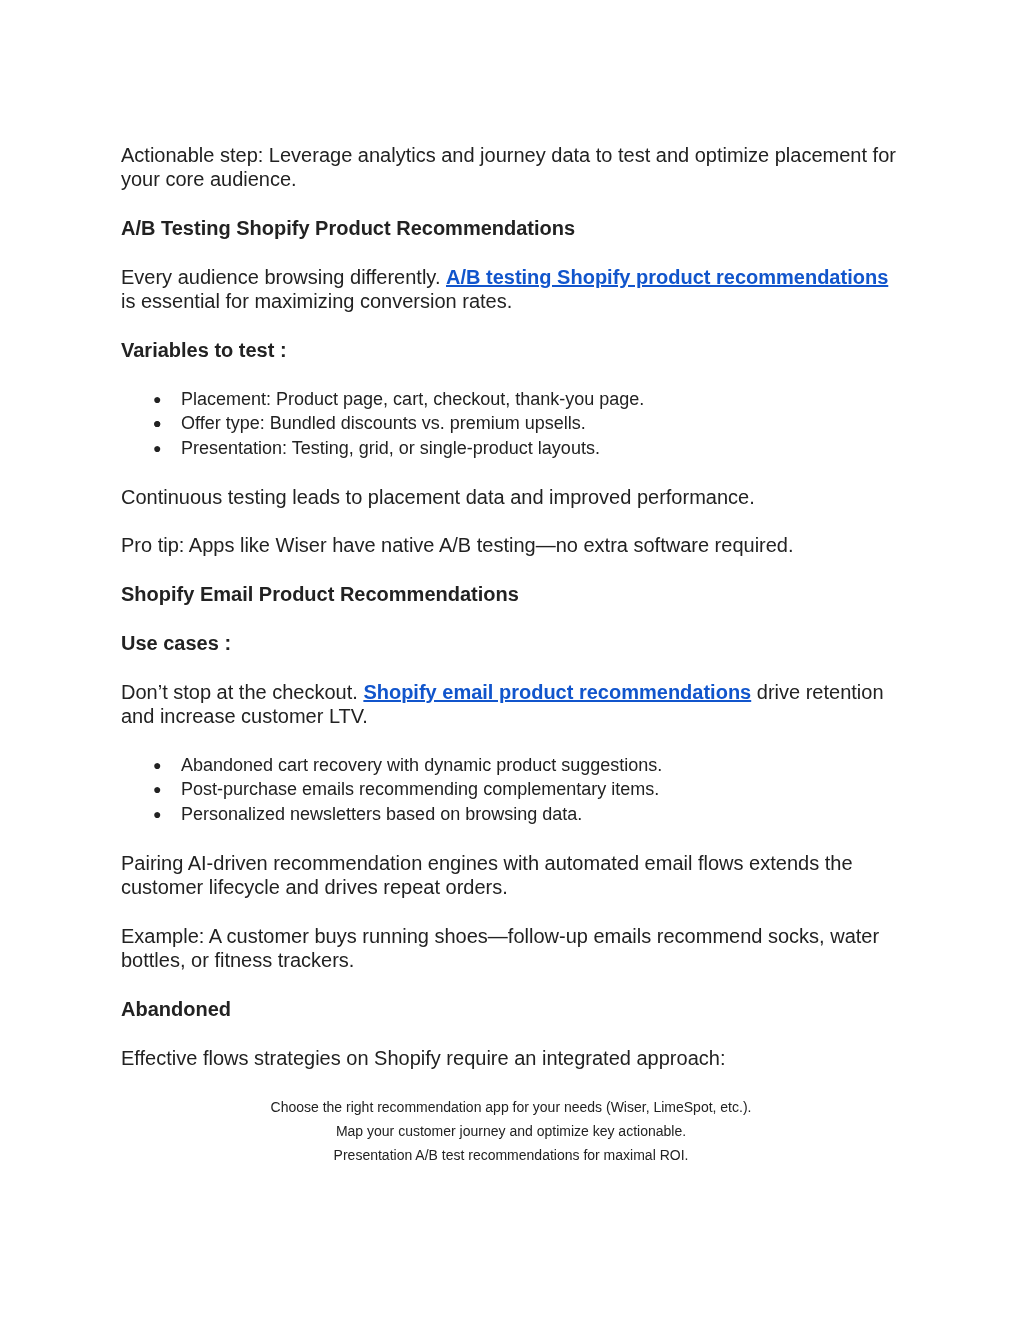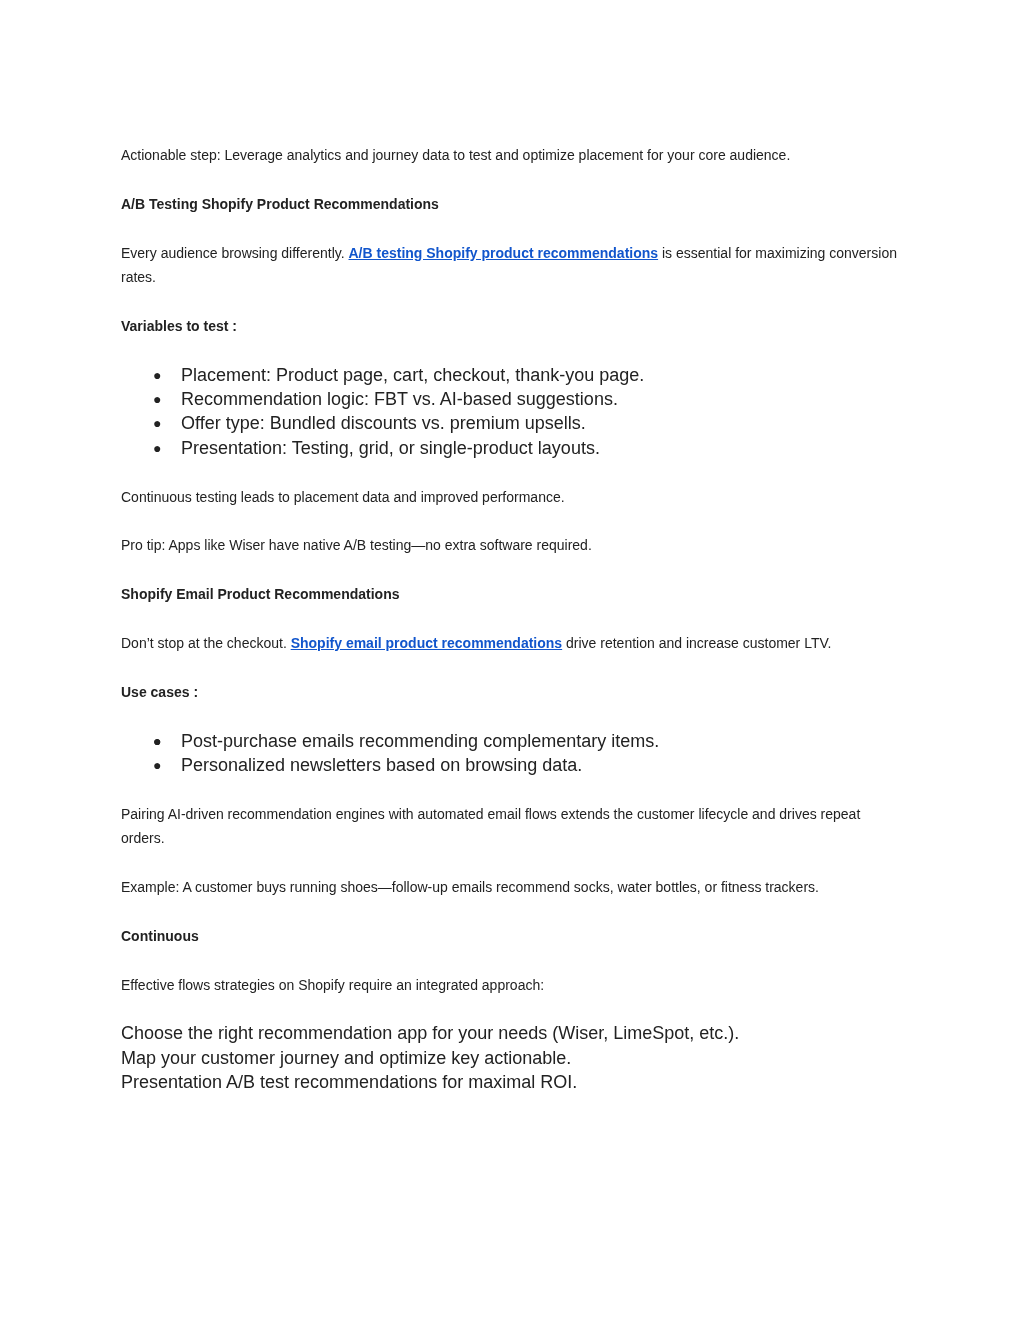--- a/index.html
+++ b/index.html
@@ -1,67 +1,67 @@
 <!DOCTYPE html>
 <html><head>
 <meta charset="utf-8">
 <style>
   html, body { margin: 0; padding: 0; background: #ffffff; }
   body { width: 1024px; height: 1325px; position: relative; overflow: hidden;
          font-family: "Liberation Sans", sans-serif; color: #222222; }
   .page { position: absolute; left: 121px; top: 143px; width: 780px; }
-  .p { font-size: 14px; line-height: 24.4px; margin: 0 0 24.4px 0; }
+  .p { font-size: 20px; line-height: 24.4px; margin: 0 0 24.4px 0; }
   .h { font-weight: bold; }
   a.link { color: #1155cc; font-weight: bold; text-decoration: underline; }
   ul.bullets { list-style: none; margin: 0 0 24.4px 0; padding: 0; }
   ul.bullets li { position: relative; padding-left: 60px; font-size: 18px; line-height: 24.4px; }
   ul.bullets li .dot { position: absolute; left: 32px; top: 0; font-size: 14px; line-height: 24.4px; }
   .lines { margin: 0; }
-  .lines div { font-size: 18px; line-height: 24.4px; }
+  .lines div { font-size: 14px; line-height: 24.4px; text-align: center; }
 </style>
 </head>
 <body style="color: rgb(34, 34, 34);">
 
 <div class="page">
   <p class="p">Actionable step: Leverage analytics and journey data to test and optimize placement for your core audience.</p>
 
   <p class="p h">A/B Testing Shopify Product Recommendations</p>
 
   <p class="p"><span>Every audience browsing differently. </span><a class="link" href="#" style="color: rgb(17, 85, 204);">A/B testing Shopify product recommendations</a><span> is essential for maximizing conversion rates.</span></p>
 
   <p class="p h">Variables to test :</p>
 
   <ul class="bullets">
     <li><span class="dot">●</span><span>Placement: Product page, cart, checkout, thank-you page.</span></li>
-    <li><span class="dot">●</span><span>Recommendation logic: FBT vs. AI-based suggestions.</span></li>
+    <li><span class="dot">●</span></li>
     <li><span class="dot">●</span><span>Offer type: Bundled discounts vs. premium upsells.</span></li>
     <li><span class="dot">●</span><span>Presentation: Testing, grid, or single-product layouts.</span></li>
   </ul>
 
   <p class="p">Continuous testing leads to placement data and improved performance.</p>
 
   <p class="p">Pro tip: Apps like Wiser have native A/B testing—no extra software required.</p>
 
   <p class="p h">Shopify Email Product Recommendations</p>
 
+  <p class="p h">Use cases :</p>
+
   <p class="p"><span>Don’t stop at the checkout. </span><a class="link" href="#" style="color: rgb(17, 85, 204);">Shopify email product recommendations</a><span> drive retention and increase customer LTV.</span></p>
 
-  <p class="p h">Use cases :</p>
-
   <ul class="bullets">
-    <li><span class="dot">●</span></li>
+    <li><span class="dot">●</span><span>Abandoned cart recovery with dynamic product suggestions.</span></li>
     <li><span class="dot">●</span><span>Post-purchase emails recommending complementary items.</span></li>
     <li><span class="dot">●</span><span>Personalized newsletters based on browsing data.</span></li>
   </ul>
 
   <p class="p">Pairing AI-driven recommendation engines with automated email flows extends the customer lifecycle and drives repeat orders.</p>
 
   <p class="p">Example: A customer buys running shoes—follow-up emails recommend socks, water bottles, or fitness trackers.</p>
 
-  <p class="p h">Continuous</p>
+  <p class="p h">Abandoned</p>
 
   <p class="p">Effective flows strategies on Shopify require an integrated approach:</p>
 
   <div class="lines">
     <div>Choose the right recommendation app for your needs (Wiser, LimeSpot, etc.).</div>
     <div>Map your customer journey and optimize key actionable.</div>
     <div>Presentation A/B test recommendations for maximal ROI.</div>
   </div>
 </div>
 

